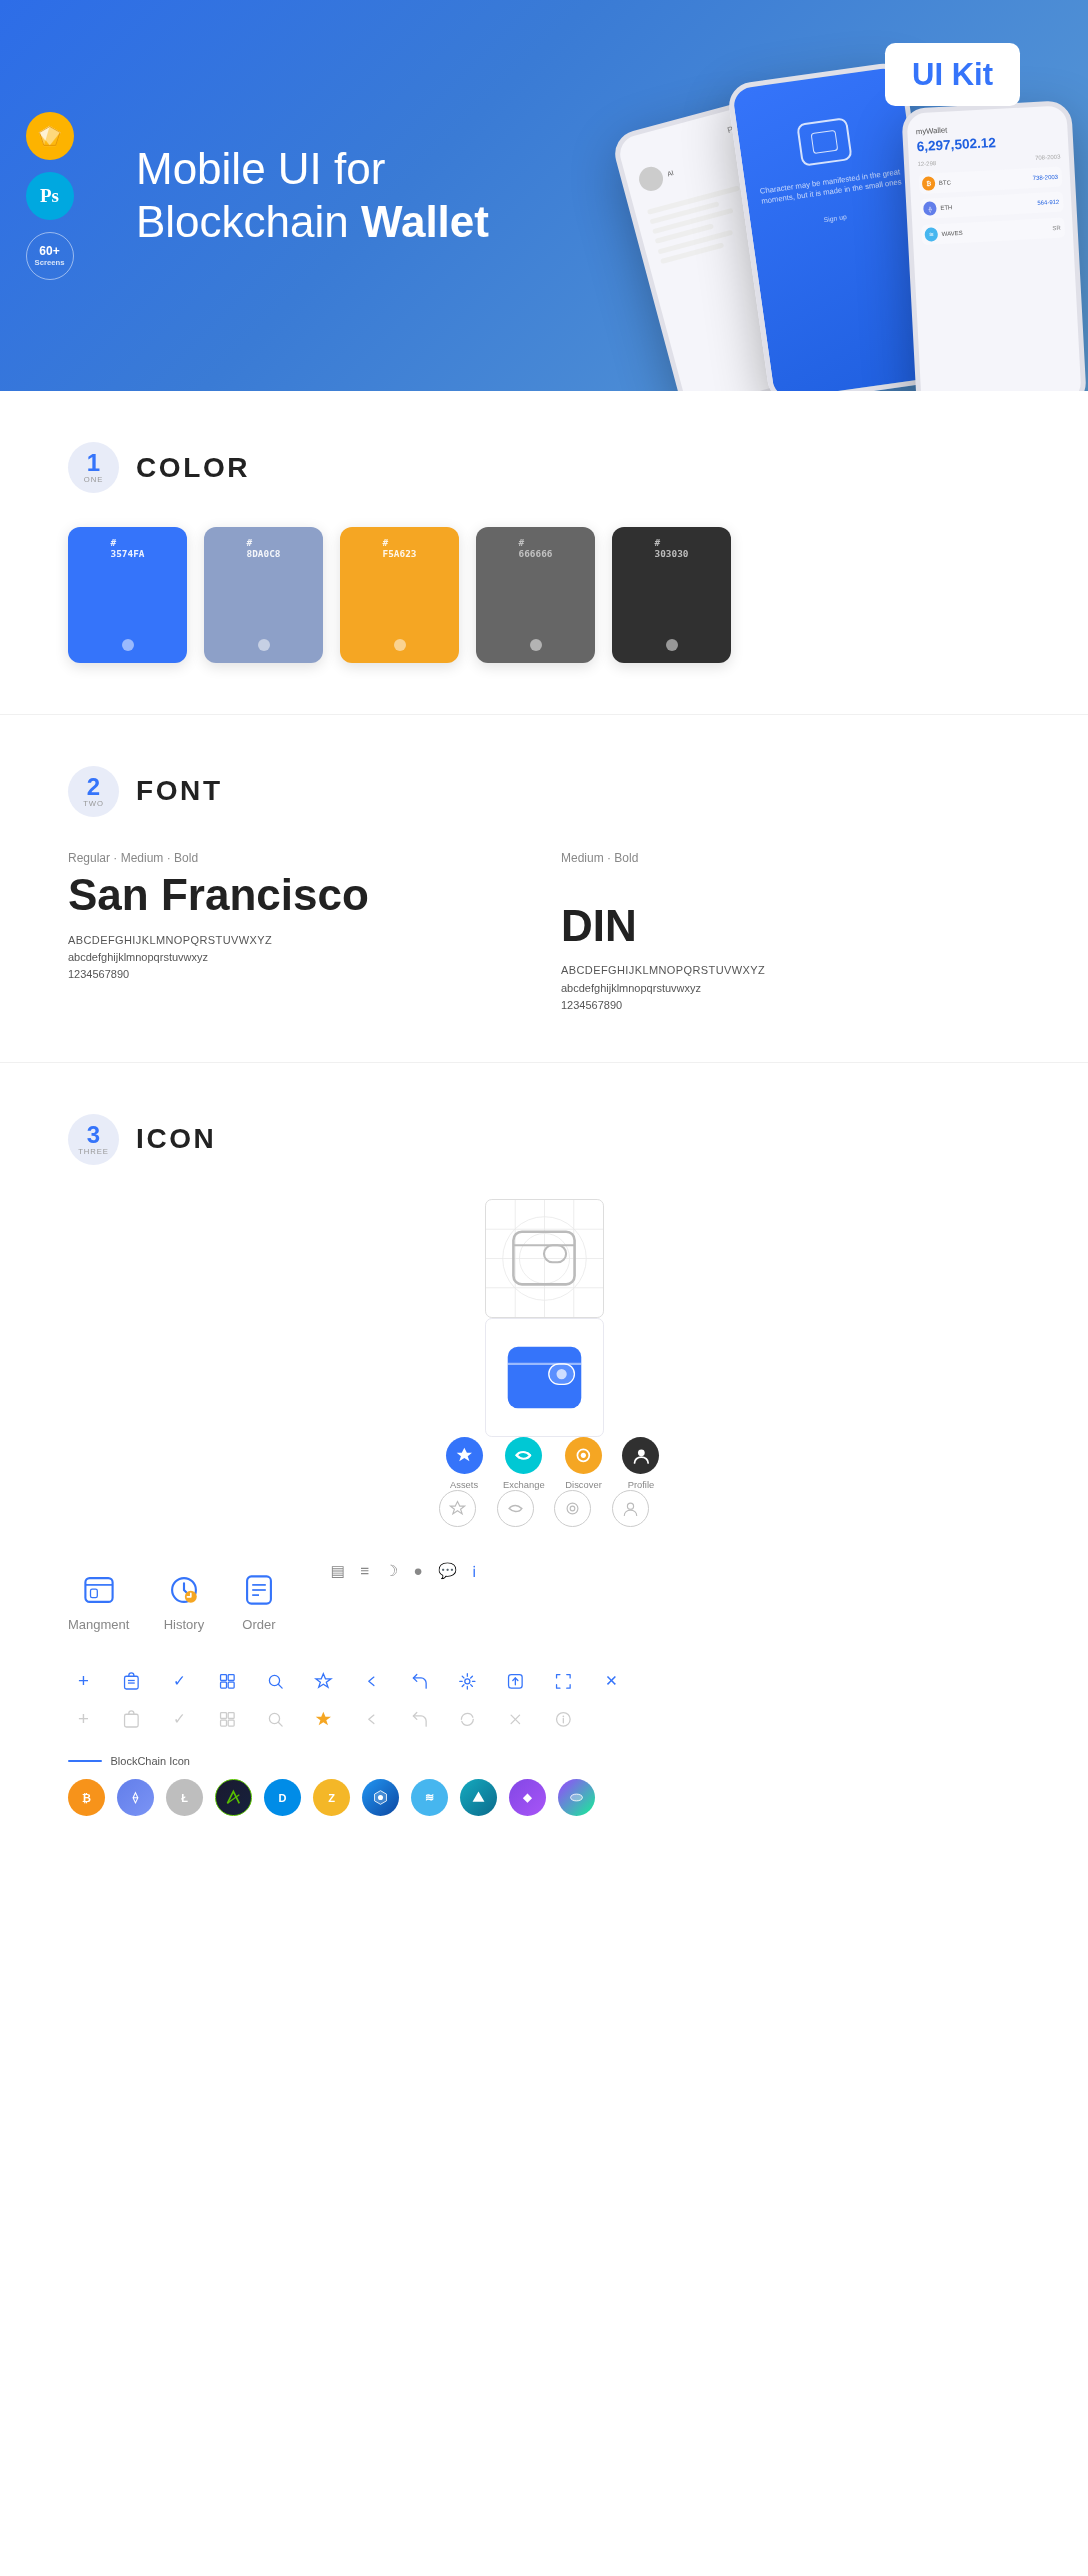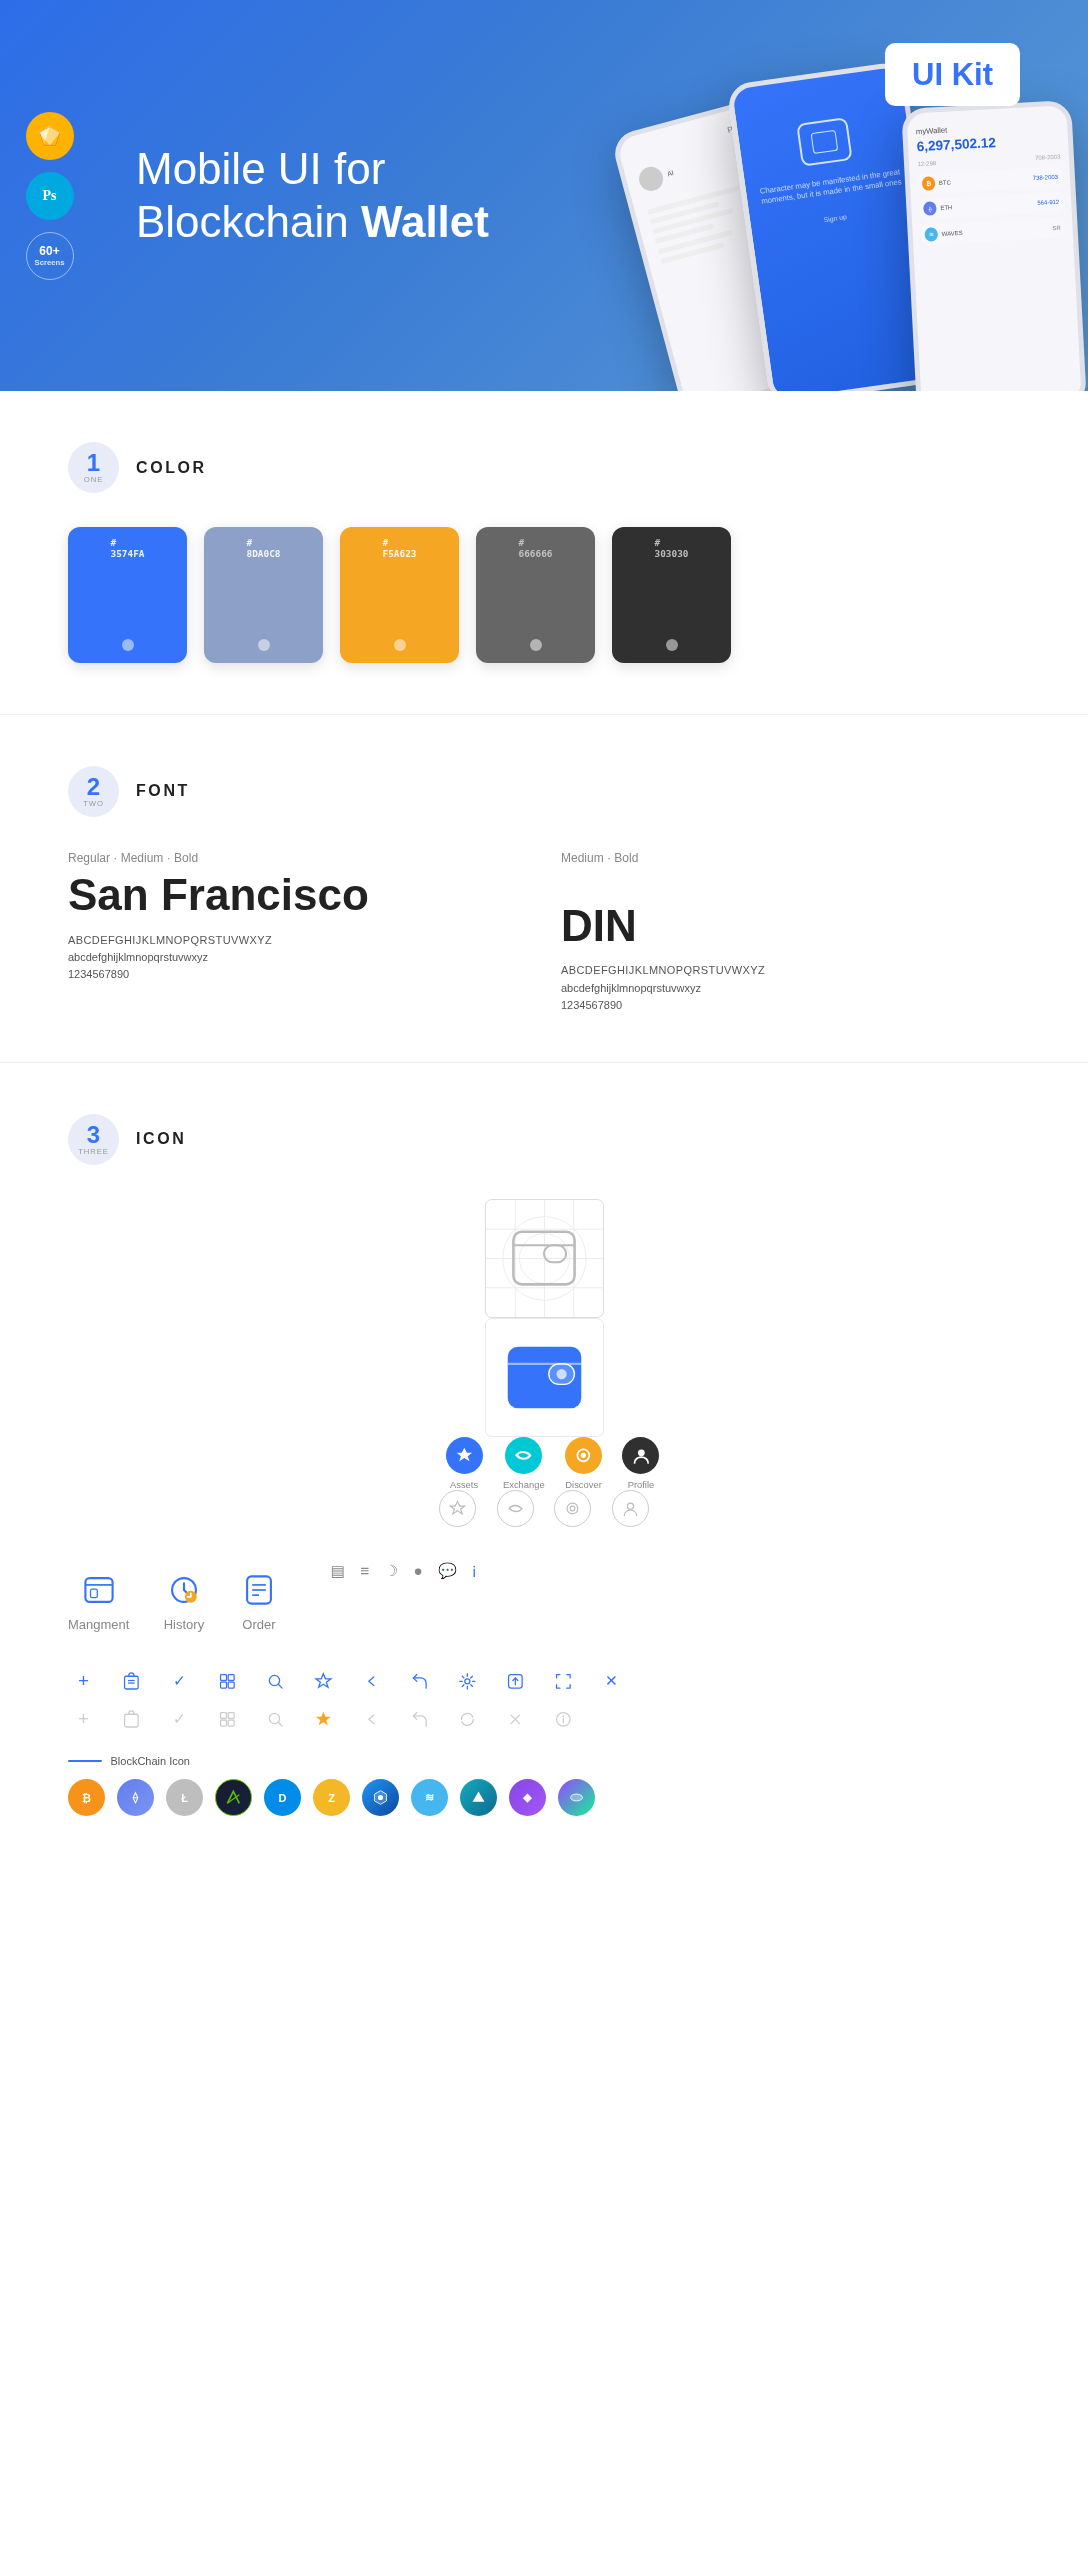--- a/index.html
+++ b/index.html
@@ -97,21 +97,21 @@
       z-index: 4;
       background: #f5f5fa;
     }
     .phone-screen-content { width: 100%; height: 100%; padding: 13.6px 8.5px; }
 
     
     .section-header { display: flex; align-items: center; gap: 17px; margin-bottom: 34px; }
     .section-num { width: 51px; height: 51px; border-radius: 50%; background: #e8ecf8; display: flex; align-items: center; justify-content: center; flex-direction: column; }
     .section-num .big-num { font-size: 24px; font-weight: 700; color: #3574fa; line-height: 1; }
     .section-num .small-text { font-size: 7.7px; color: #999; letter-spacing: 0.9px; }
-    .section-title { font-size: 16px; font-weight: 700; color: #222; letter-spacing: 2.6px; }
+    .section-title { font-size: 28px; font-weight: 700; color: #222; letter-spacing: 2.6px; }
 
     
     .color-swatches { display: flex; gap: 17px; align-items: flex-start; }
     .swatch {
       width: 119px;
       height: 136px;
       border-radius: 12px;
       position: relative;
       display: flex;
       flex-direction: column;
@@ -215,21 +215,21 @@
     <div class="hero-icon-circle icon-sketch">
       <svg width="25.5" height="24" viewBox="0 0 30 28" fill="none">
         <path d="M15 2L28 10L22 26H8L2 10Z" fill="#fff" opacity="0.3"></path>
         <path d="M15 2L28 10L15 26L2 10Z" fill="#fff" opacity="0.6"></path>
         <polygon points="15,2 28,10 22,26 8,26" fill="#fdb300" opacity="0.8"></polygon>
         <path d="M15 3 L27 10 L22 25 L8 25 L3 10 Z" stroke="#e09000" stroke-width="1" fill="none"></path>
         <path d="M15 3 L27 10 L15 25 L3 10 Z" fill="rgba(255,255,255,0.4)"></path>
       </svg>
     </div>
     <div class="hero-icon-circle icon-ps">
-      <span style="font-size:14px; font-weight:800; color:#fff; font-family:serif;">Ps</span>
+      <span style="font-size:19px; font-weight:800; color:#fff; font-family:serif;">Ps</span>
     </div>
     <div class="hero-icon-circle icon-screens" style="border: 1.7px solid rgba(255,255,255,0.5); background: transparent;">
       <div style="text-align:center;">
         <div style="font-size:12px; font-weight:800; color:#fff;">60+</div>
         <div style="font-size:7.7px; color:rgba(255,255,255,0.8);">Screens</div>
       </div>
     </div>
   </div>
 
   <div style="margin-left: 68px; z-index:2;">

